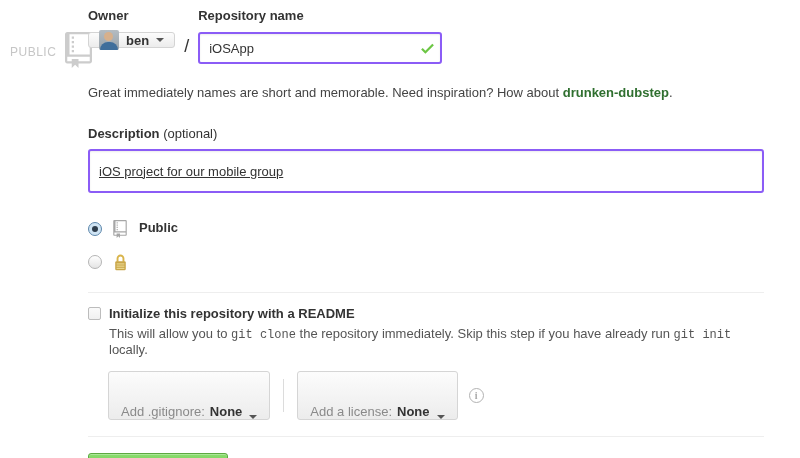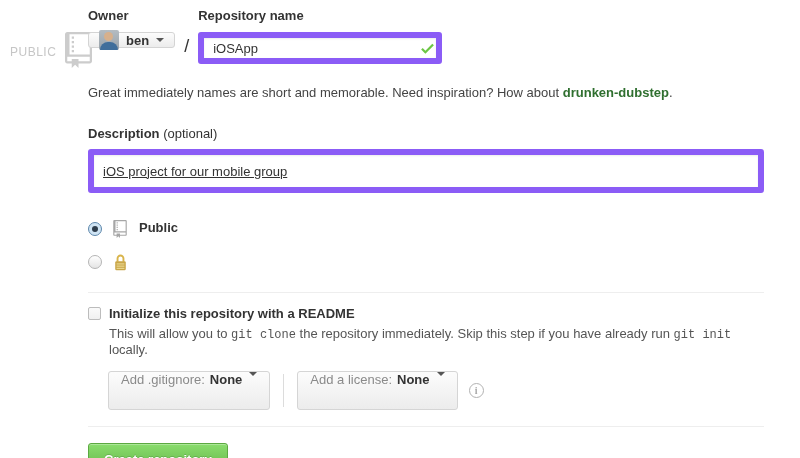--- a/index.html
+++ b/index.html
@@ -56,21 +56,21 @@
   }
   .caret {
     display: inline-block; width: 0; height: 0;
     border-left: 4px solid transparent; border-right: 4px solid transparent;
     border-top: 4px solid #555; margin-left: 7px; vertical-align: middle;
   }
 
   .repo-input-wrap { position: relative; width: 244px; }
   .text-input {
     width: 100%; height: 32px;
-    border: 6px solid #8b5cf6; border-radius: 3px;
+    border: 2px solid #8b5cf6; border-radius: 3px;
     padding: 0 9px; font-size: 13px; color: #333;
     background: #fff;
     box-shadow: inset 0 1px 2px rgba(0,0,0,0.08);
     font-family: inherit;
   }
   .repo-input-wrap .text-input { padding-right: 30px; }
   .check-icon { position: absolute; right: 8px; top: 8px; }
 
   .hint { margin-top: 21px; color: #444; }
   .suggestion { font-weight: bold; color: #2f6f2f; cursor: pointer; }
@@ -111,22 +111,22 @@
   }
   .readme-label { font-weight: bold; margin-left: 8px; }
   .readme-note { margin-left: 21px; margin-top: 5px; color: #555; }
   .code {
     font-family: "Liberation Mono", monospace;
     font-size: 12px; color: #555;
   }
 
   .picker-row { margin: 14px 0 0 20px; display: flex; align-items: center; }
   .mini-btn {
-    display: inline-flex; align-items: flex-start;
-    height: 39px; padding: 0 12px;
+    display: inline-flex; align-items: flex-end;
+    height: 49px; padding: 0 12px;
     background: linear-gradient(#fcfcfc, #ececec);
     border: 1px solid #d5d5d5; border-radius: 3px;
     font-size: 13px; cursor: pointer; font-family: inherit;
   }
   .mini-btn .lbl { color: #8a8a8a; margin-right: 5px; }
   .mini-btn .val { font-weight: bold; color: #333; }
   .vsep { width: 1px; height: 33px; background: #dcdcdc; margin: 0 13px; }
   .info-icon {
     width: 15px; height: 15px; border: 1px solid #b2b2b2; border-radius: 50%;
     color: #a8a8a8; font-size: 10px; font-weight: bold;

